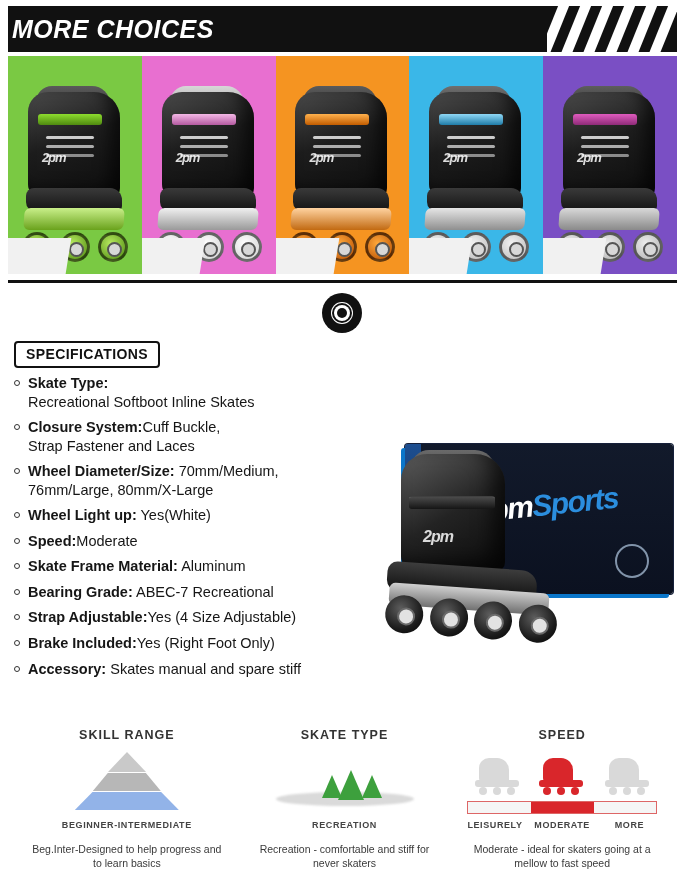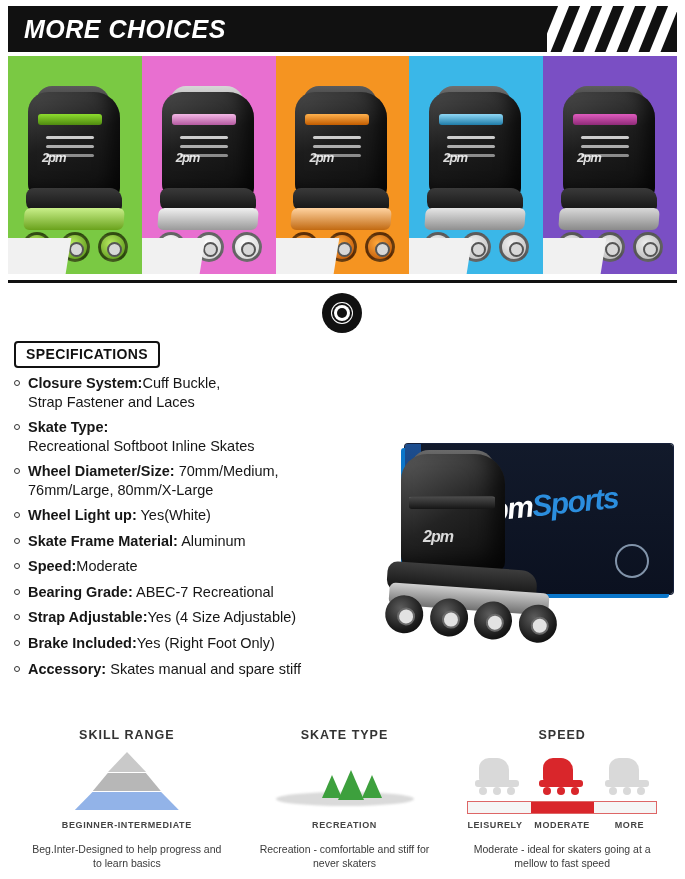--- a/index.html
+++ b/index.html
@@ -26,21 +26,21 @@
     display: flex;
     align-items: center;
     overflow: hidden;
   }
   .banner-title {
     font-size: 25px;
     font-weight: bold;
     font-style: italic;
     color: #ffffff;
     letter-spacing: 0.5px;
-    margin-left: 16px;
+    margin-left: 4px;
     white-space: nowrap;
   }
   .banner-sub {
     font-size: 17px;
     font-weight: bold;
     font-style: italic;
     color: #ffffff;
     margin-left: 10px;
     white-space: nowrap;
   }
@@ -612,44 +612,44 @@
   <div class="overview">
     <div class="ov-wheel"></div>
   </div>
 
   
   <div class="spec-tag">SPECIFICATIONS</div>
 
   <ul class="spec-list">
     <li>
       <span class="bullet"></span>
+      <b>Skate Type:</b><span></span><br>
+      <span>Recreational Softboot Inline Skates</span>
+    </li>
+    <li>
+      <span class="bullet"></span>
       <b>Closure System:</b><span>Cuff Buckle,</span><br>
       <span>Strap Fastener and Laces</span>
     </li>
     <li>
       <span class="bullet"></span>
-      <b>Skate Type:</b><span></span><br>
-      <span>Recreational Softboot Inline Skates</span>
-    </li>
-    <li>
-      <span class="bullet"></span>
       <b>Wheel Diameter/Size:</b><span> 70mm/Medium,</span><br>
       <span>76mm/Large, 80mm/X-Large</span>
     </li>
     <li>
       <span class="bullet"></span>
       <b>Wheel Light up:</b><span> Yes(White)</span>
     </li>
     <li>
       <span class="bullet"></span>
+      <b>Speed:</b><span>Moderate</span>
+    </li>
+    <li>
+      <span class="bullet"></span>
       <b>Skate Frame Material:</b><span> Aluminum</span>
-    </li>
-    <li>
-      <span class="bullet"></span>
-      <b>Speed:</b><span>Moderate</span>
     </li>
     <li>
       <span class="bullet"></span>
       <b>Bearing Grade:</b><span> ABEC-7 Recreational</span>
     </li>
     <li>
       <span class="bullet"></span>
       <b>Strap Adjustable:</b><span>Yes (4 Size Adjustable)</span>
     </li>
     <li>

